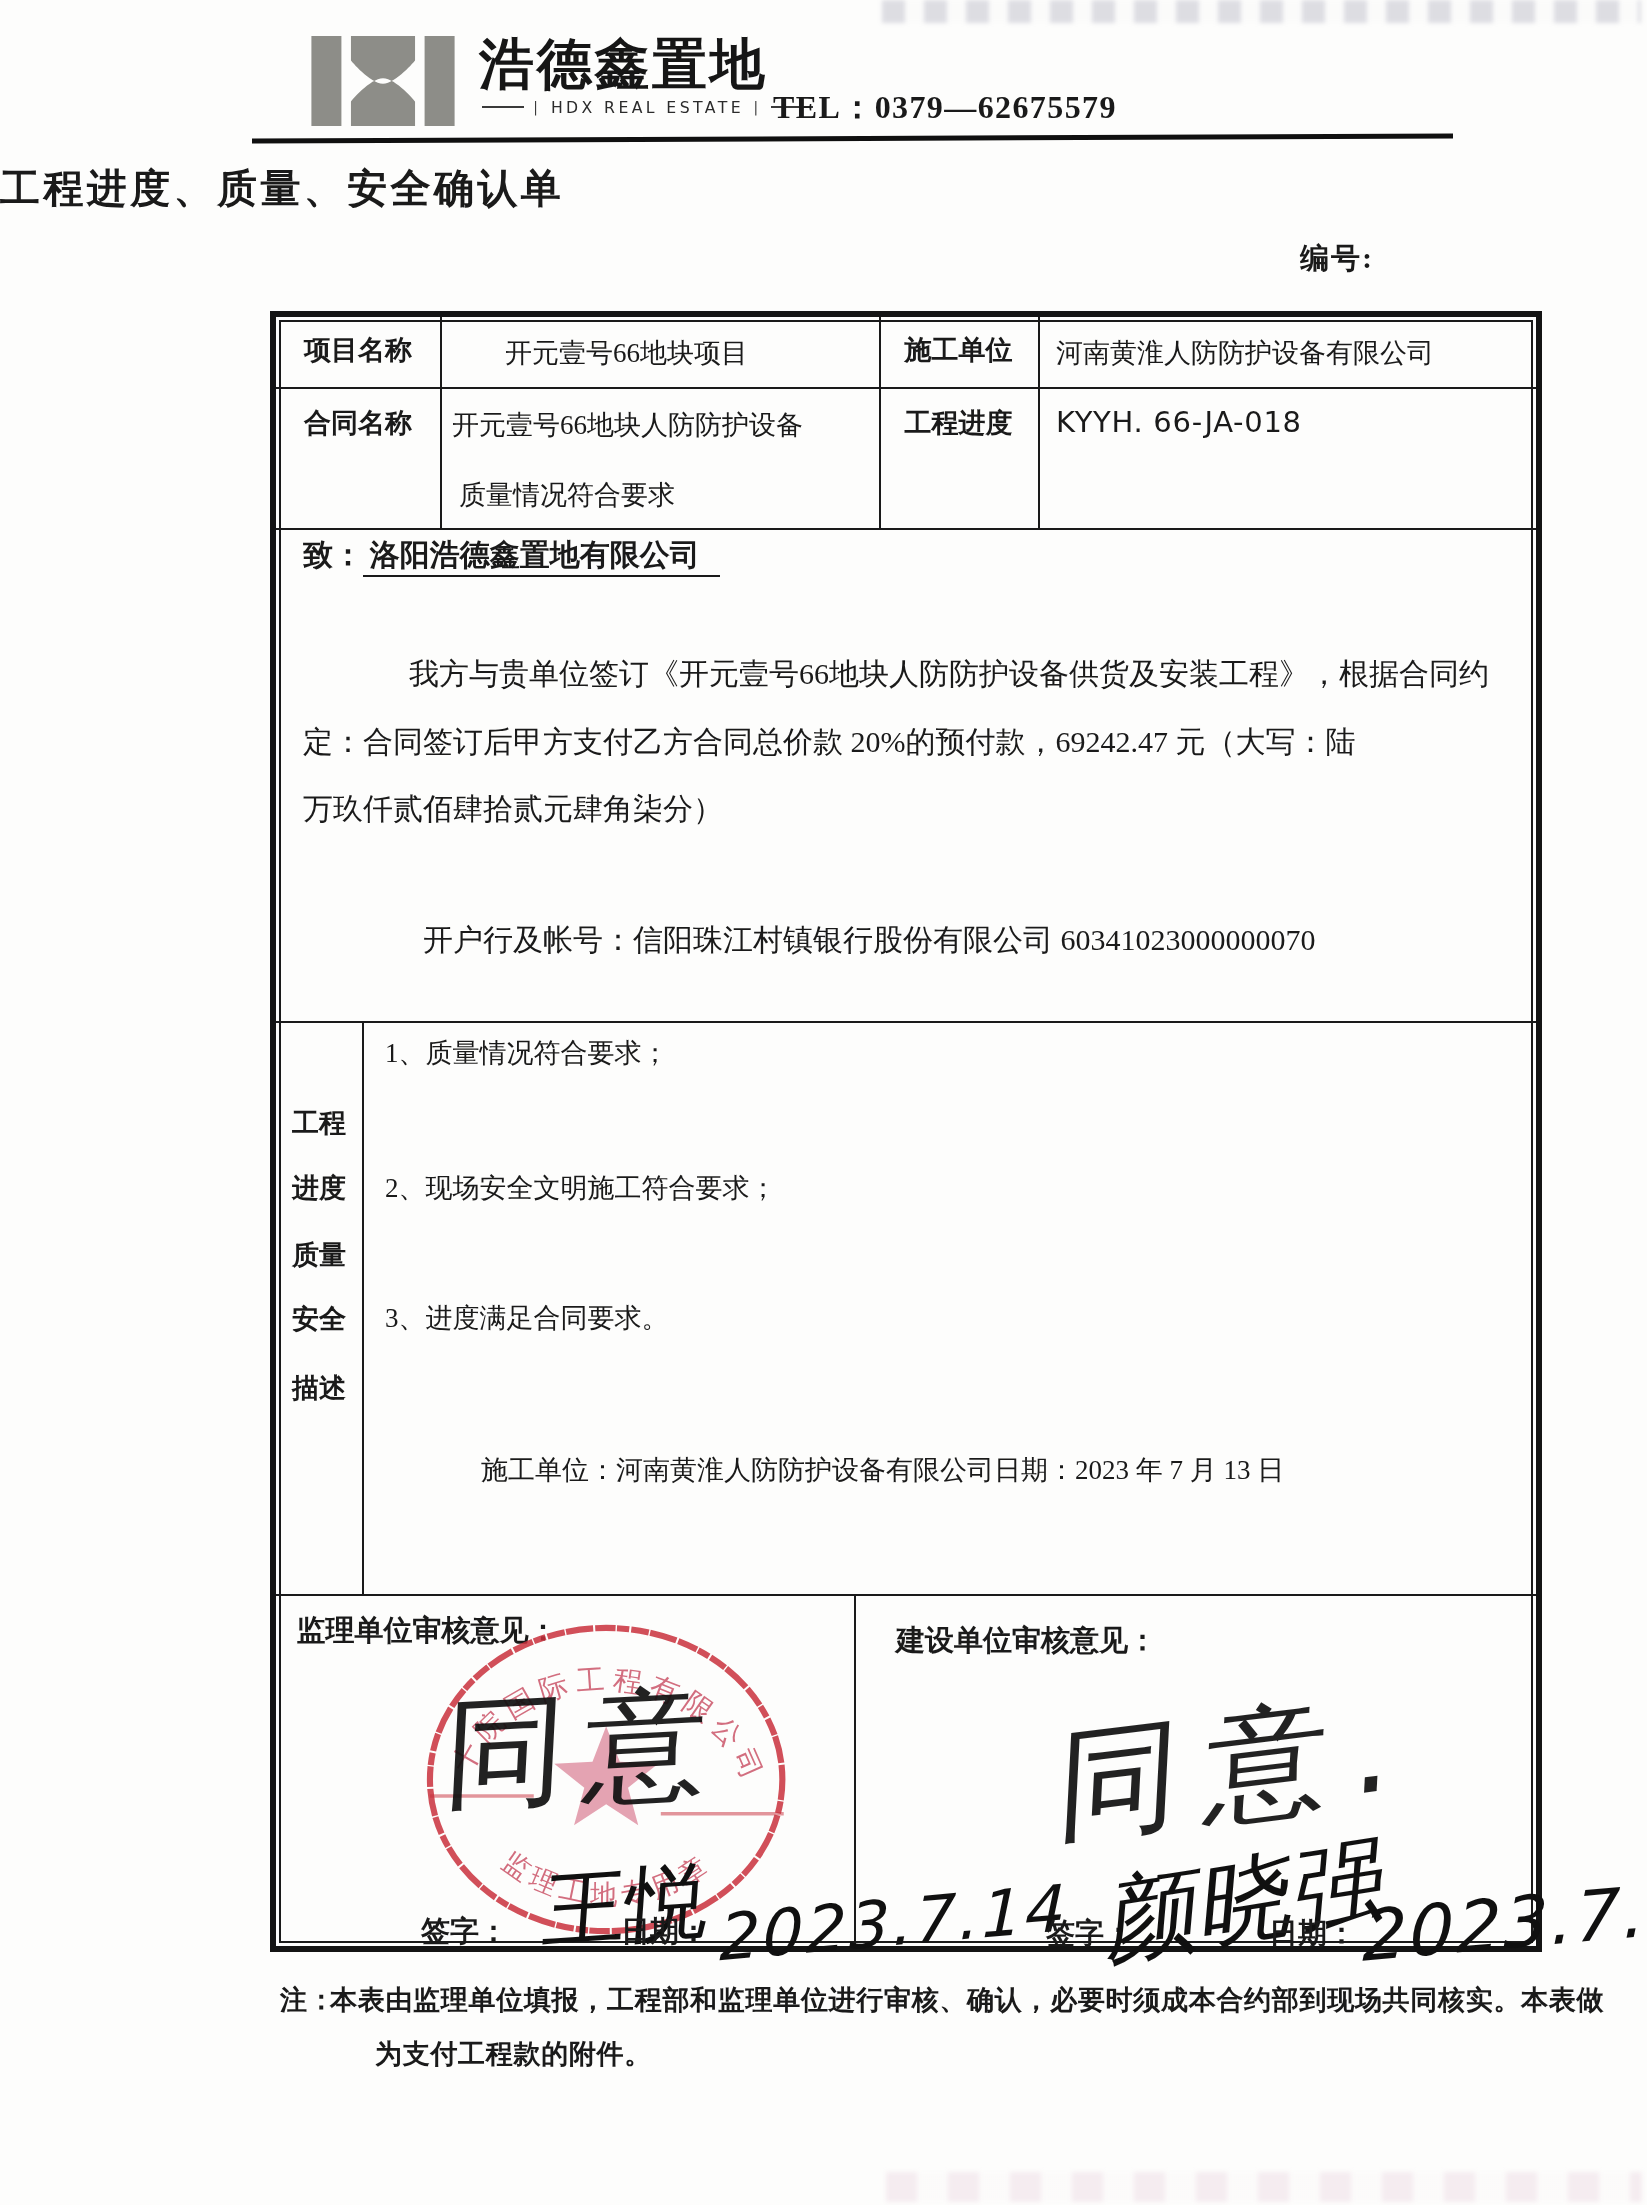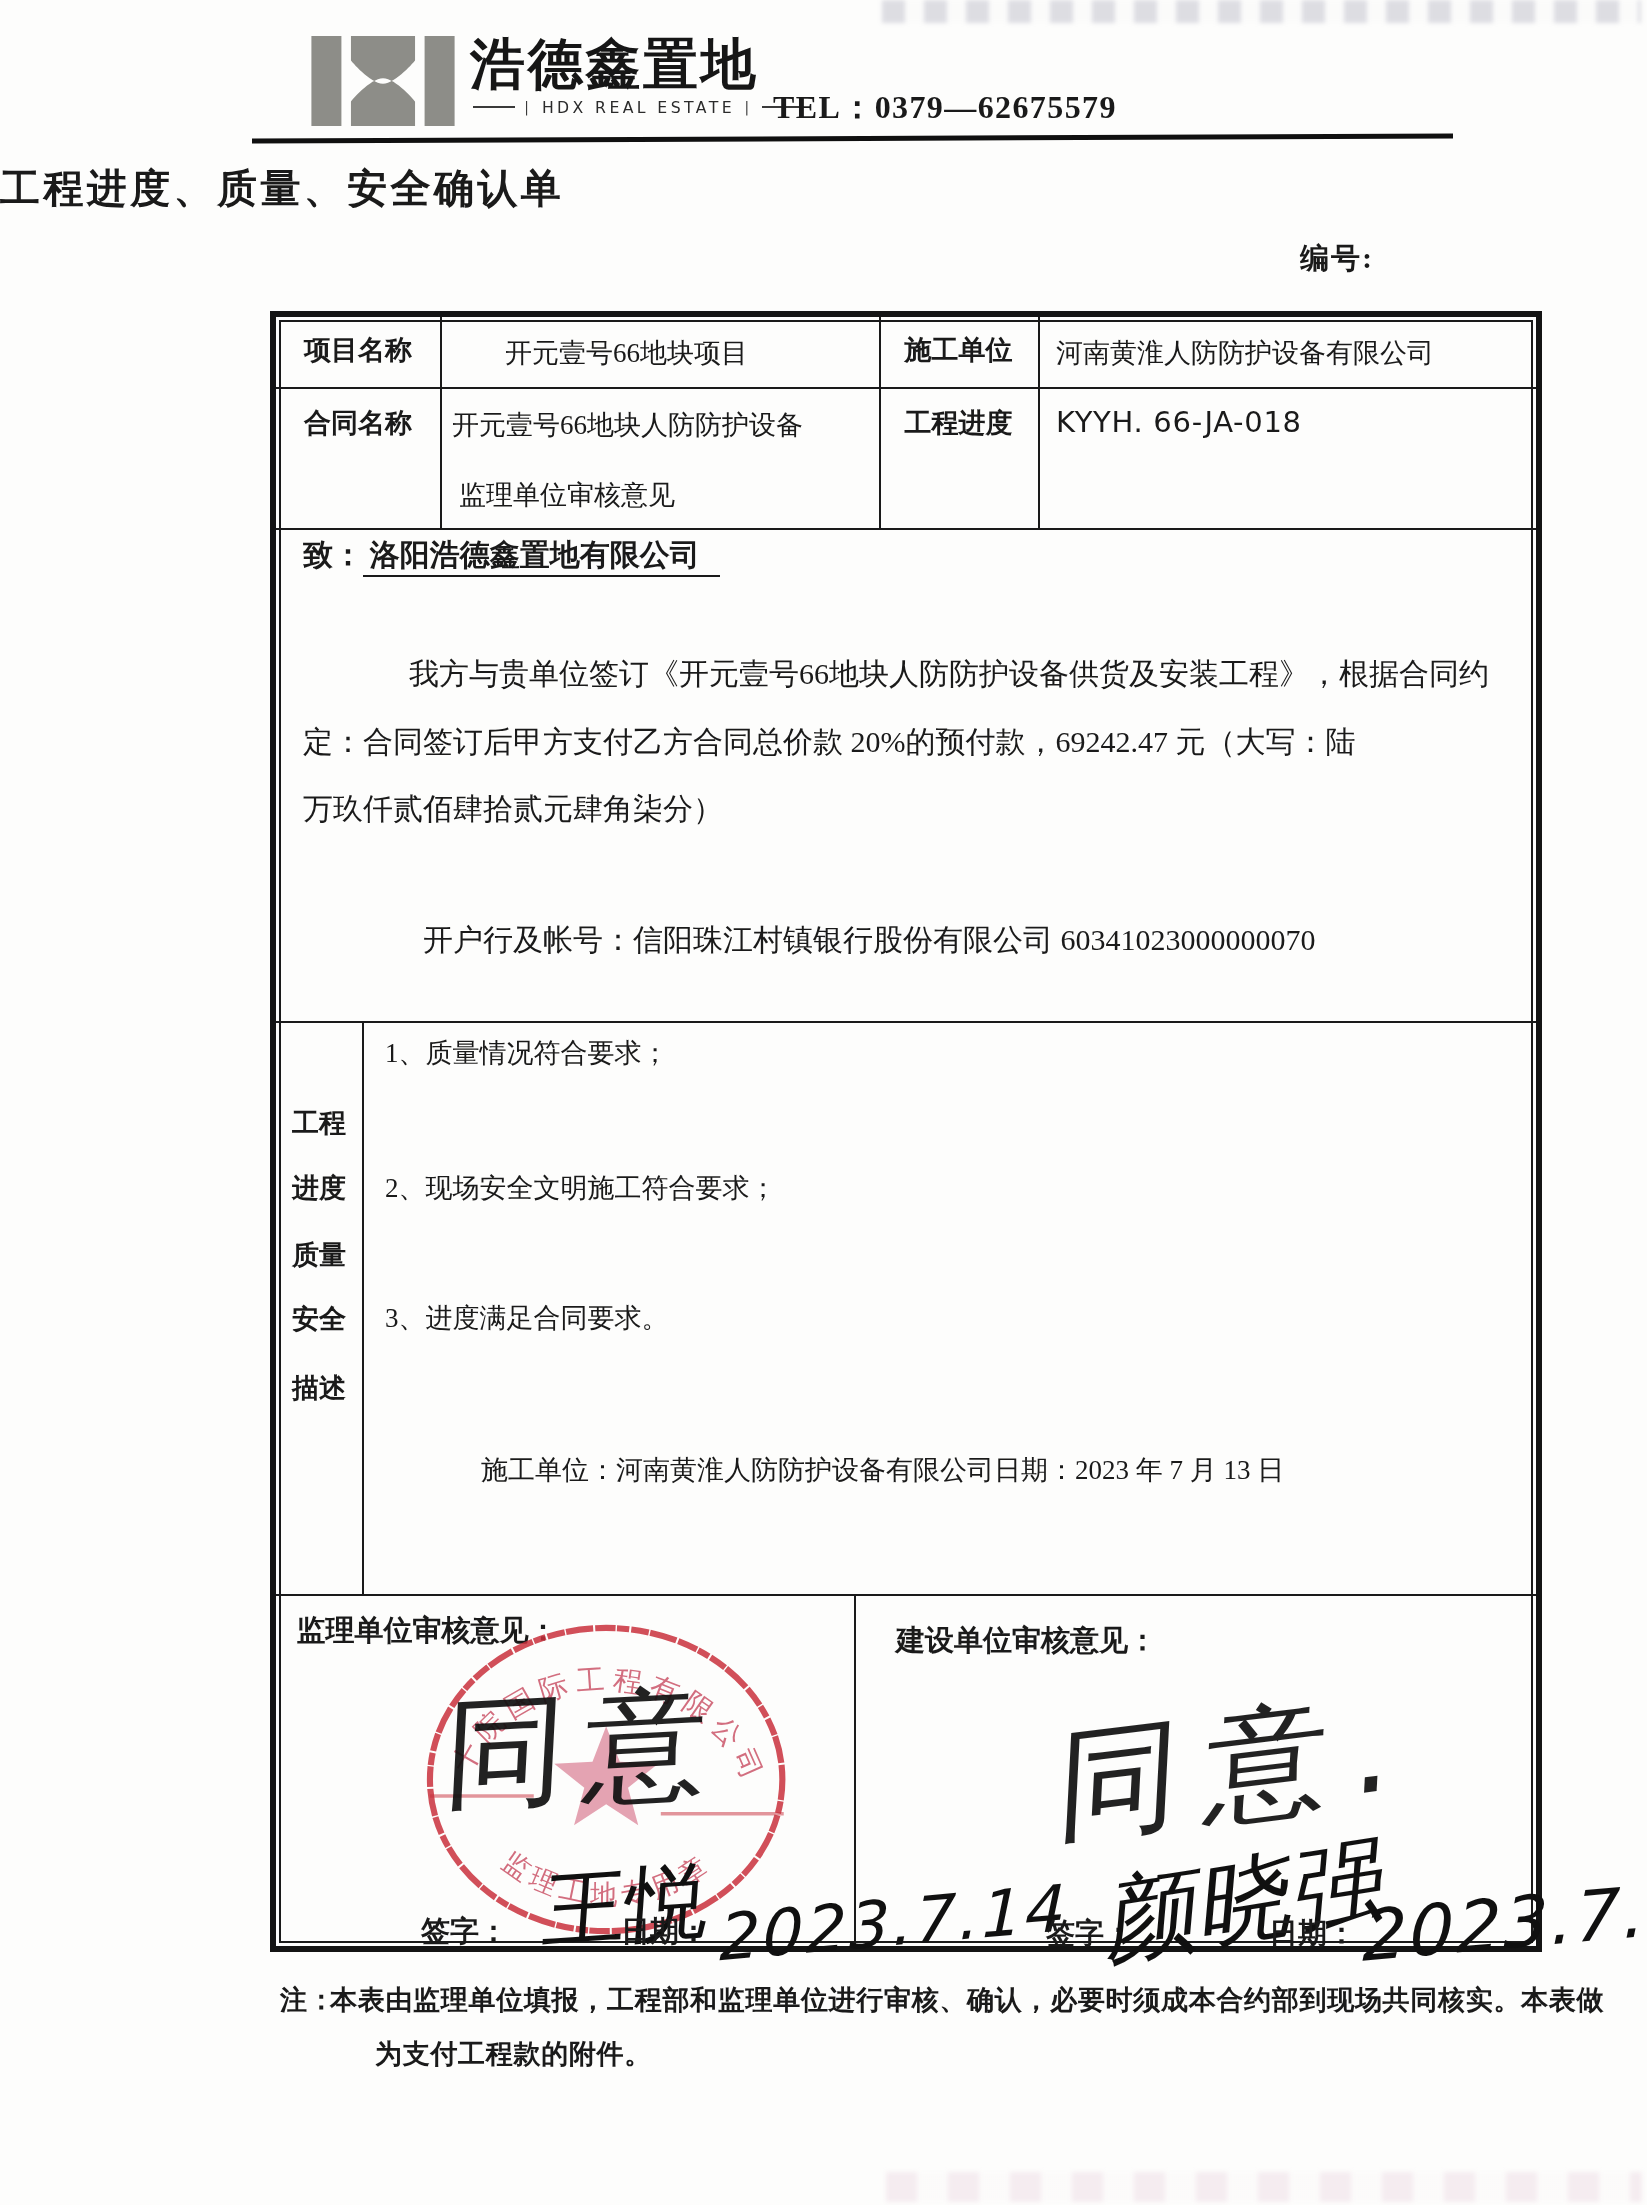--- a/index.html
+++ b/index.html
@@ -3,21 +3,21 @@
 <meta charset="utf-8">
 <style>
   html,body{margin:0;padding:0;}
   body{
     width:1648px;height:2205px;position:relative;overflow:hidden;
     background:#fdfdfc;color:#1a1a1a;
     font-family:"Liberation Serif","DejaVu Serif",serif;
   }
   .abs{position:absolute;}
   
-  .logo-wrap{left:311px;top:36px;display:flex;align-items:flex-start;gap:15px;}
+  .logo-wrap{left:311px;top:36px;display:flex;align-items:flex-start;gap:24px;}
   .logo-icon{width:144px;height:90px;}
   .logo-text{font-family:"DejaVu Sans","Liberation Sans",sans-serif;font-weight:bold;
     font-size:55px;line-height:1.05;letter-spacing:2.7px;color:#161616;}
   .logo-sub{display:flex;align-items:center;gap:9.6px;margin-top:4.1px;margin-left:2.7px;
     font-family:"DejaVu Sans","Liberation Sans",sans-serif;font-size:15.7px;letter-spacing:3.4px;color:#2b2b2b;}
   .logo-sub .seg{height:0;border-top:2.1px solid #3a3a3a;width:42px;}
   .logo-sub .tick{font-size:13.7px;color:#3a3a3a;}
   .tel{left:773px;top:86px;font-size:32px;font-weight:bold;letter-spacing:1.4px;}
   .header-rule{left:252px;top:136px;width:1201px;height:4.8px;background:#101010;transform:rotate(-0.25deg);}
   .doc-title{left:0;top:161px;width:1648px;text-align:left;font-size:40px;font-weight:bold;letter-spacing:3.4px;}
@@ -95,21 +95,21 @@
   <div class="vline" style="left:86px;top:704px;height:573px;"></div>
   <div class="vline" style="left:578px;top:1277px;height:350px;"></div>
 
   <div class="cellc t40 bold" style="left:0;top:13.7px;width:164px;height:38px;">项目名称</div>
   <div class="abs t40" style="left:183px;top:18px;margin-left:46px;">开元壹号66地块项目</div>
   <div class="cellc t40 bold" style="left:603px;top:13.7px;width:159px;height:38px;">施工单位</div>
   <div class="abs t40" style="left:780px;top:18px;">河南黄淮人防防护设备有限公司</div>
 
   <div class="cellc t40 bold" style="left:0;top:87px;width:164px;height:38px;">合同名称</div>
   <div class="abs t40" style="left:176px;top:90px;">开元壹号66地块人防防护设备</div>
-  <div class="abs t40" style="left:183px;top:160px;">监理单位审核意见</div>
+  <div class="abs t40" style="left:183px;top:160px;">质量情况符合要求</div>
   <div class="cellc t40 bold" style="left:603px;top:87px;width:159px;height:38px;">工程进度</div>
   <div class="abs t42 mono-num" style="left:780px;top:88px;font-family:'DejaVu Sans','Liberation Sans',sans-serif;">KYYH. 66-JA-018</div>
 
   <div class="abs t44" style="left:27px;top:218px;">
     <span class="bold">致：</span><span class="bold underlined">洛阳浩德鑫置地有限公司</span>
   </div>
   <div class="abs t44" style="left:133px;top:337px;">我方与贵单位签订《开元壹号66地块人防防护设备供货及安装工程》，根据合同约</div>
   <div class="abs t44" style="left:27px;top:405px;">定：合同签订后甲方支付乙方合同总价款 20%的预付款，69242.47 元（大写：陆</div>
   <div class="abs t44" style="left:27px;top:472px;">万玖仟贰佰肆拾贰元肆角柒分）</div>
   <div class="abs t44" style="left:147px;top:603px;">开户行及帐号：信阳珠江村镇银行股份有限公司 60341023000000070</div>

